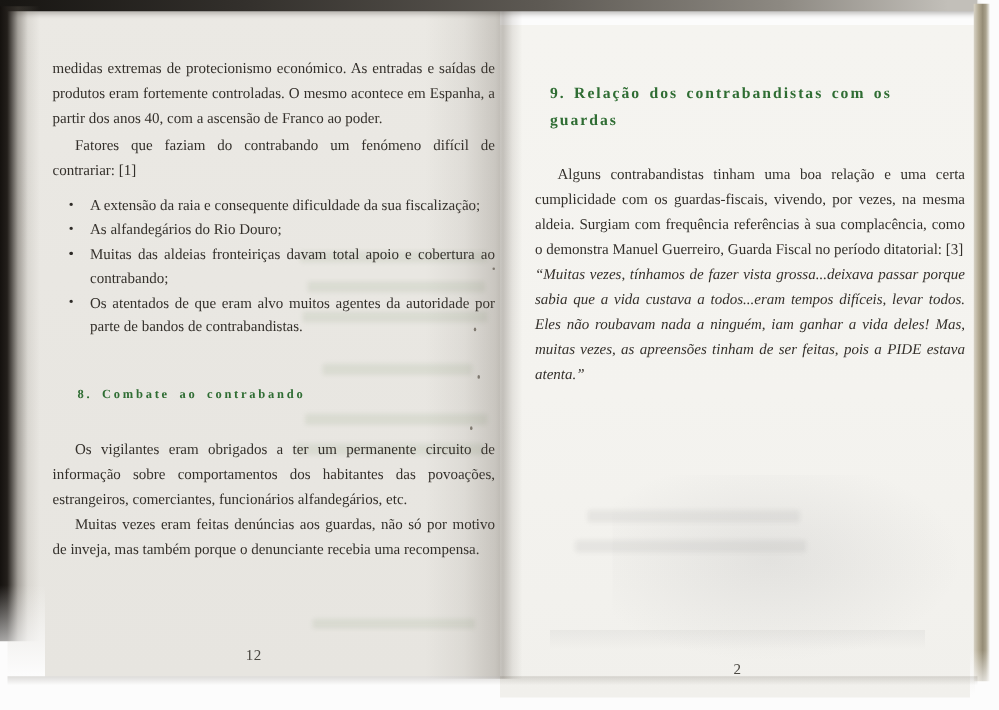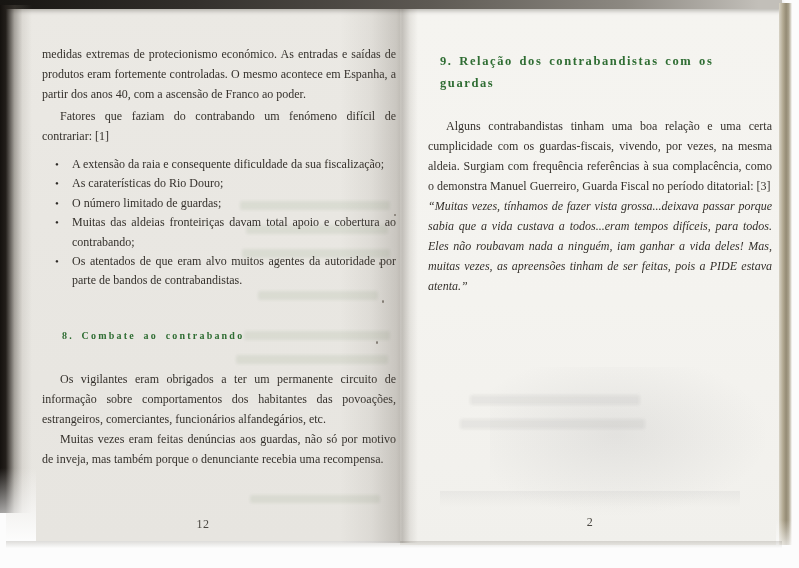--- a/index.html
+++ b/index.html
@@ -12,21 +12,21 @@
     position:relative;width:799px;height:568px;
     background:#fcfcfc;overflow:hidden;
   }
   
   .page{position:absolute;}
   .page-left{
     left:6px;top:9px;width:394px;height:532px;
     background:linear-gradient(180deg,#ebe9e4 0%,#e9e7e2 40%,#e7e5e0 100%);
   }
   .page-right{
-    left:400px;top:7px;width:380px;height:538px;
+    left:400px;top:20px;width:380px;height:538px;
     background:linear-gradient(180deg,#f5f4f0 0%,#f4f3ef 55%,#f1f0ec 100%);
   }
   
   .gutter{
     position:absolute;left:340px;top:7px;width:78px;height:536px;
     background:linear-gradient(to right,
       rgba(95,88,78,0) 0%,
       rgba(95,88,78,0.08) 40%,
       rgba(88,80,70,0.22) 72%,
       rgba(80,72,62,0.30) 80%,
@@ -124,43 +124,43 @@
     <div class="ghost g-green" style="left:252px;top:282px;width:120px;height:9px;"></div>
     <div class="ghost g-green" style="left:238px;top:322px;width:146px;height:9px;"></div>
     <div class="ghost g-green" style="left:230px;top:346px;width:152px;height:9px;"></div>
     <div class="ghost g-green" style="left:244px;top:486px;width:130px;height:8px;"></div>
 
     <div class="lp-text">
       <p class="p noindent">medidas extremas de protecionismo económico. As entradas e saídas de produtos eram fortemente controladas. O mesmo acontece em Espanha, a partir dos anos 40, com a ascensão de Franco ao poder.</p>
       <p class="p gap">Fatores que faziam do contrabando um fenómeno difícil de contrariar: [1]</p>
       <ul class="bullets">
         <li><span class="dot">•</span><span>A extensão da raia e consequente dificuldade da sua fiscalização;</span></li>
-        <li><span class="dot">•</span><span>As caraterísticas do Rio Douro;</span></li>
-        <li><span class="dot">•</span><span>O número limitado de guardas;</span></li>
+        <li><span class="dot">•</span><span>As alfandegários do Rio Douro;</span></li>
+        <li><span class="dot">•</span></li>
         <li><span class="dot">•</span><span>Muitas das aldeias fronteiriças davam total apoio e cobertura ao contrabando;</span></li>
         <li><span class="dot">•</span><span>Os atentados de que eram alvo muitos agentes da autoridade por parte de bandos de contrabandistas.</span></li>
       </ul>
       <h2 class="heading">8. Combate ao contrabando</h2>
       <p class="p after-heading">Os vigilantes eram obrigados a ter um permanente circuito de informação sobre comportamentos dos habitantes das povoações, estrangeiros, comerciantes, funcionários alfandegários, etc.</p>
       <p class="p">Muitas vezes eram feitas denúncias aos guardas, não só por motivo de inveja, mas também porque o denunciante recebia uma recompensa.</p>
     </div>
     <div class="page-num">12</div>
   </div>
 
   <div class="page page-right">
 
     <div class="shade" style="left:90px;top:360px;width:280px;height:150px;background:radial-gradient(ellipse at 45% 45%,rgba(145,145,148,0.16),rgba(145,145,148,0) 70%);"></div>
     <div class="ghost g-gray" style="left:70px;top:388px;width:170px;height:10px;"></div>
     <div class="ghost g-gray" style="left:60px;top:412px;width:185px;height:10px;"></div>
     <div class="shade" style="left:40px;top:484px;width:300px;height:16px;background:linear-gradient(to bottom,rgba(150,150,152,0.10),rgba(150,150,152,0));"></div>
 
     <div class="rp-text">
       <h2 class="heading rp">9. Relação dos contrabandistas com os guardas</h2>
       <p class="p after-heading">Alguns contrabandistas tinham uma boa relação e uma certa cumplicidade com os guardas-fiscais, vivendo, por vezes, na mesma aldeia. Surgiam com frequência referências à sua complacência, como o demonstra Manuel Guerreiro, Guarda Fiscal no período ditatorial: [3]</p>
-      <p class="quote">“Muitas vezes, tínhamos de fazer vista grossa...deixava passar porque sabia que a vida custava a todos...eram tempos difíceis, para todos. Eles não roubavam nada a ninguém, iam ganhar a vida deles! Mas, muitas vezes, as apreensões tinham de ser feitas, pois a PIDE estava atenta.”</p>
+      <p class="quote">“Muitas vezes, tínhamos de fazer vista grossa...deixava passar porque sabia que a vida custava a todos...eram tempos difíceis, levar todos. Eles não roubavam nada a ninguém, iam ganhar a vida deles! Mas, muitas vezes, as apreensões tinham de ser feitas, pois a PIDE estava atenta.”</p>
     </div>
     <div class="page-num">2</div>
   </div>
 
   <div class="gutter"></div>
   <div class="speck" style="left:379px;top:262px;"></div>
   <div class="speck" style="left:382px;top:300px;"></div>
   <div class="speck" style="left:376px;top:341px;"></div>
   <div class="speck" style="left:394px;top:214px;width:2px;height:2px;"></div>
 

